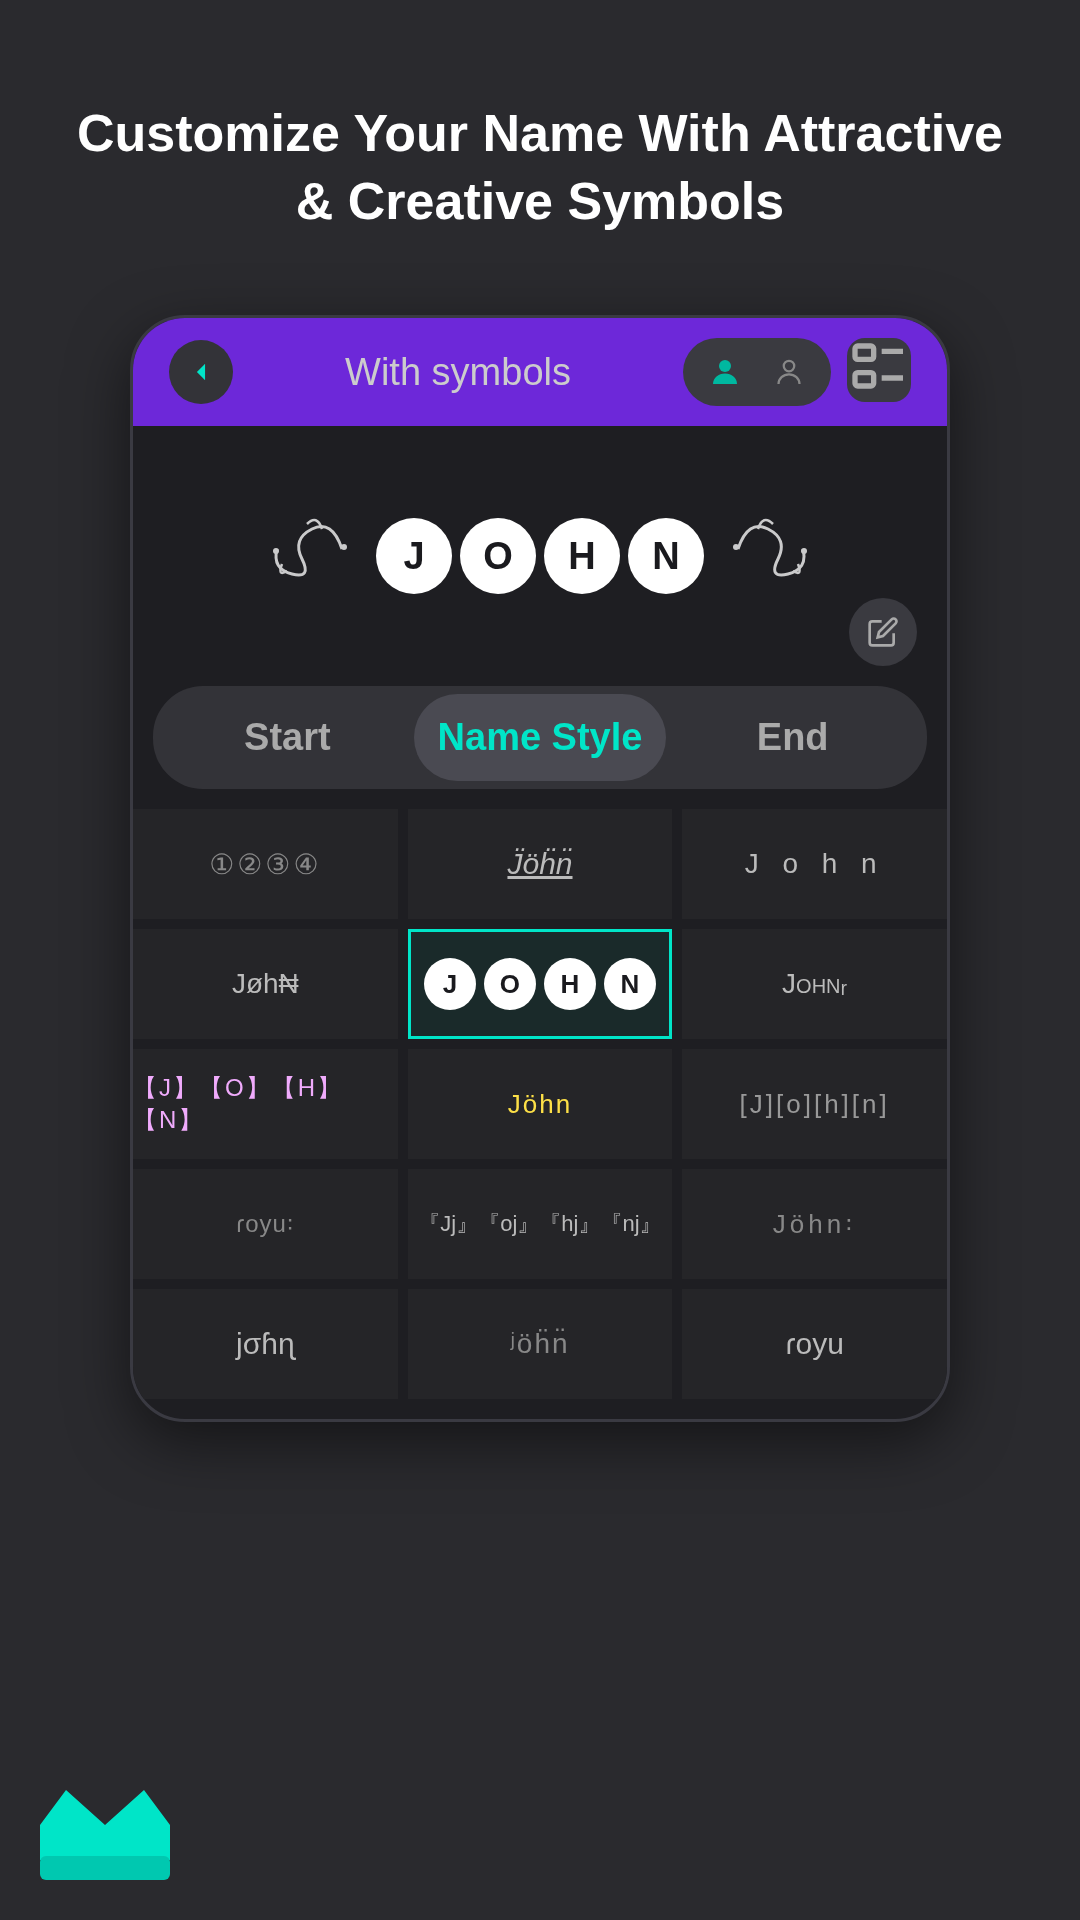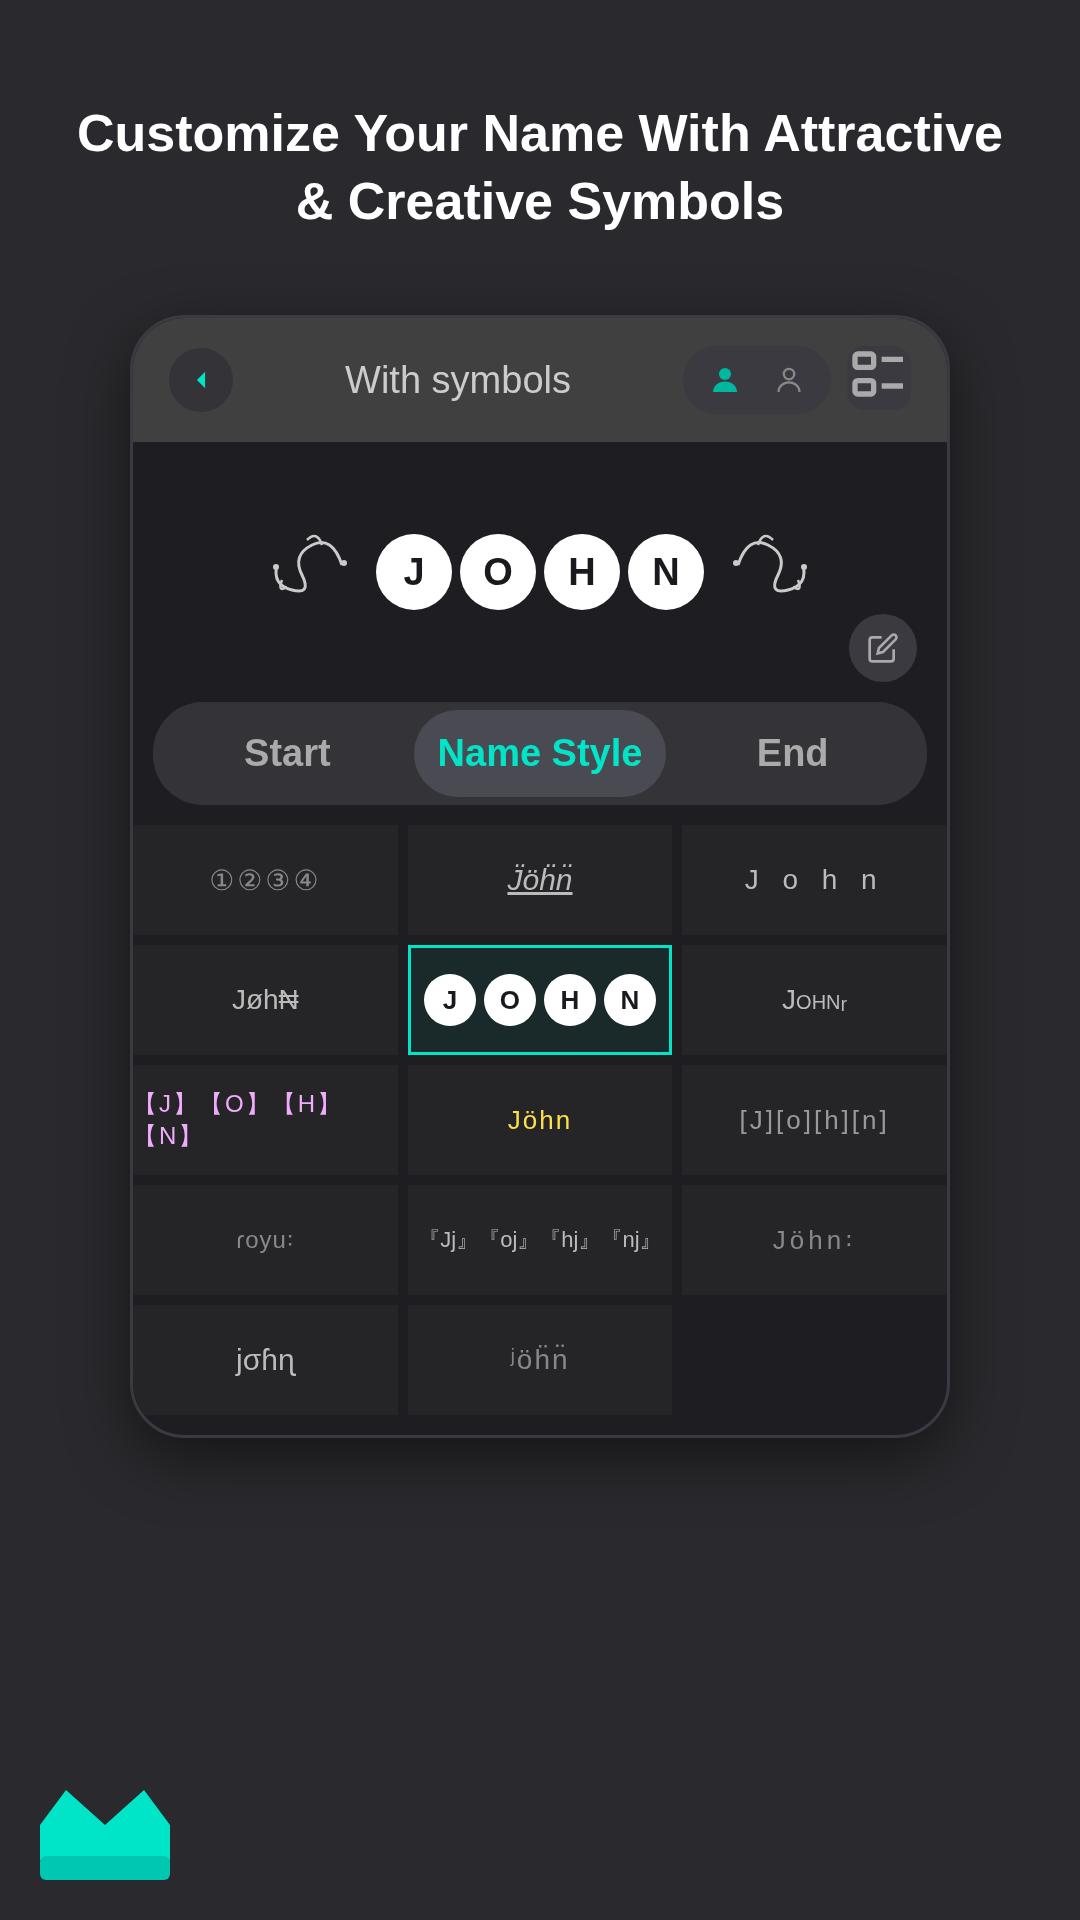--- a/index.html
+++ b/index.html
@@ -49,22 +49,22 @@
       border: 3px solid #3a3a42;
       padding: 0;
       overflow: hidden;
       box-shadow: 0 20px 60px rgba(0,0,0,0.5);
     }
 
     .phone-top-bar {
       display: flex;
       align-items: center;
       justify-content: space-between;
-      padding: 28px 36px;
-      background: #404040;
+      padding: 20px 36px;
+      background: #6d28d9;
     }
 
     .back-btn {
       width: 64px;
       height: 64px;
       border-radius: 50%;
       background: #333338;
       display: flex;
       align-items: center;
       justify-content: center;
@@ -430,20 +430,23 @@
       <div class="style-cell">
         <span class="style-text-12">Jöhn꞉</span>
       </div>
 
       <div class="style-cell">
         <span style="font-size:30px;color:#bbb;">jσɦɳ</span>
       </div>
       <div class="style-cell">
         <span style="font-size:28px;color:#888;letter-spacing:2px;">ʲöḧn̈</span>
       </div>
+      <div class="style-cell">
+        <span style="font-size:30px;color:#bbb;">ɾoyu</span>
+      </div>
 
     </div>
 
   </div>
 </div>
 
 <div class="crown-icon-container">
   <div class="crown-icon">
     <div class="crown-body"></div>
     <div class="crown-base"></div>

